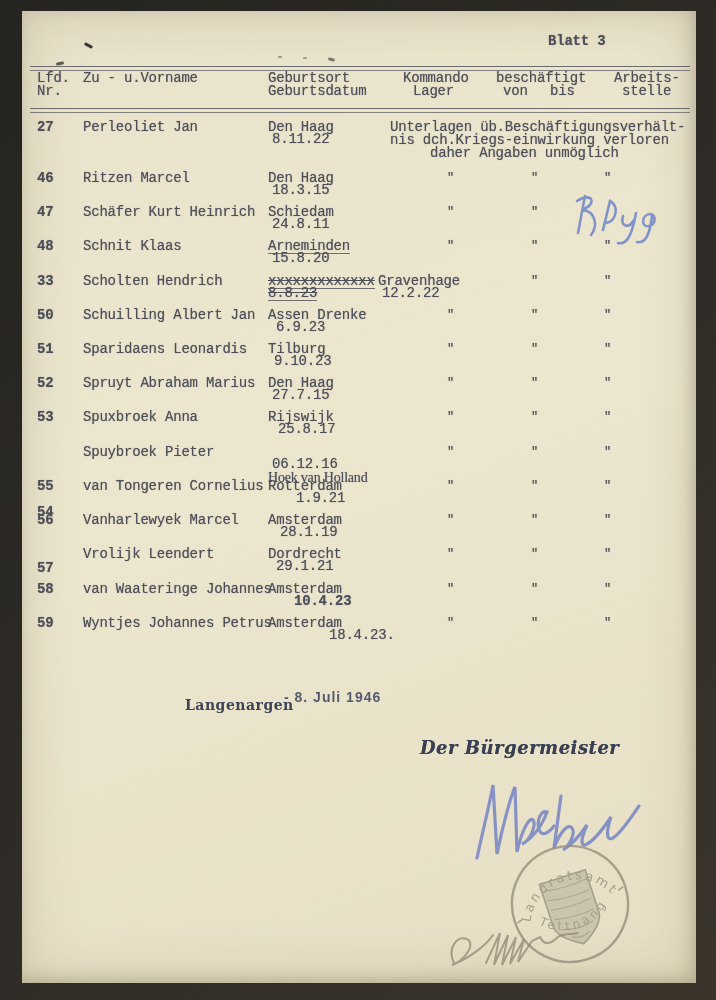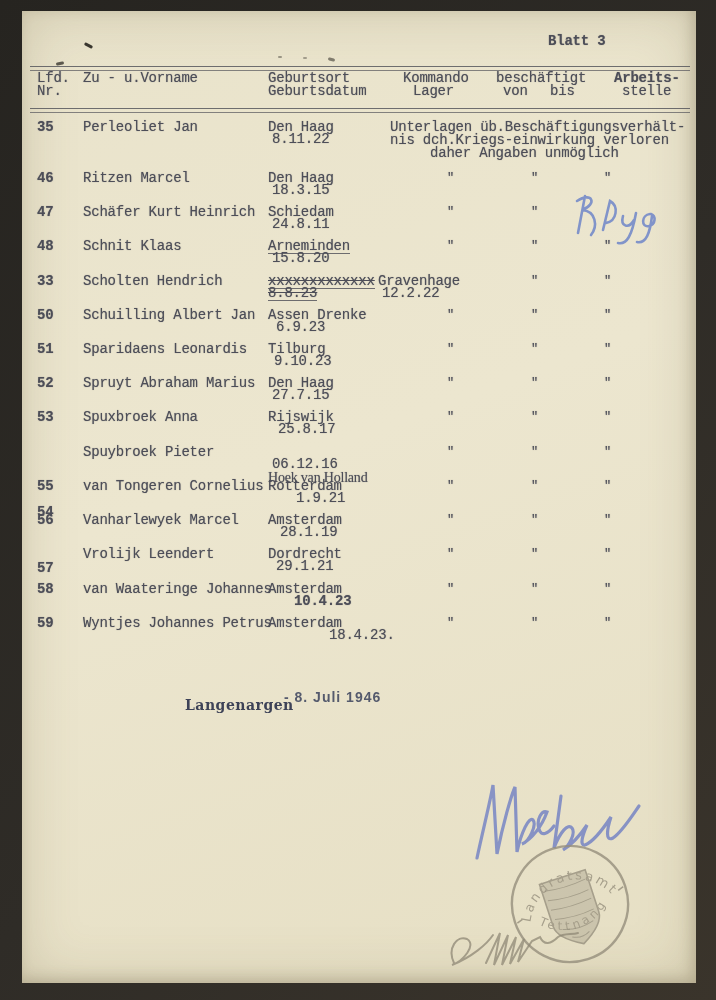--- a/index.html
+++ b/index.html
@@ -48,26 +48,26 @@
       <div class="tw" style="left:15px;top:61px;">Lfd.</div>
       <div class="tw" style="left:15px;top:74px;">Nr.</div>
       <div class="tw" style="left:61px;top:61px;">Zu - u.Vorname</div>
       <div class="tw" style="left:246px;top:61px;">Geburtsort</div>
       <div class="tw" style="left:246px;top:74px;">Geburtsdatum</div>
       <div class="tw" style="left:381px;top:61px;">Kommando</div>
       <div class="tw" style="left:391px;top:74px;">Lager</div>
       <div class="tw" style="left:474px;top:61px;">beschäftigt</div>
       <div class="tw" style="left:481px;top:74px;">von</div>
       <div class="tw" style="left:528px;top:74px;">bis</div>
-      <div class="tw" style="left:592px;top:61px;font-weight:bold;">Arbeits-</div>
+      <div class="tw" style="left:592px;top:61px;">Arbeits-</div>
       <div class="tw" style="left:600px;top:74px;">stelle</div>
     </div>
 
     <div>
-        <div class="tw hdr" style="left: 15px; top: 110px;">35</div>
+        <div class="tw hdr" style="left: 15px; top: 110px;">27</div>
         <div class="tw" style="left: 61px; top: 110px;">Perleoliet Jan</div>
         <div class="tw" style="left: 246px; top: 110px;">Den Haag</div>
         <div class="tw" style="left: 250px; top: 122px;">8.11.22</div>
         <div class="tw" style="left: 368px; top: 110px;">Unterlagen üb.Beschäftigungsverhält-</div>
         <div class="tw" style="left: 368px; top: 123px;">nis dch.Kriegs-einwirkung verloren</div>
         <div class="tw" style="left: 408px; top: 136px;">daher Angaben unmöglich</div>
         <div class="tw hdr" style="left: 15px; top: 161px;">46</div>
         <div class="tw" style="left: 61px; top: 161px;">Ritzen Marcel</div>
         <div class="tw" style="left: 246px; top: 161px;">Den Haag</div>
         <div class="tw" style="left: 250px; top: 173px;">18.3.15</div>
@@ -171,20 +171,21 @@
       <g stroke="#6f86c9" stroke-width="2.6" fill="none" stroke-linecap="round" opacity=".85">
         <path d="M8 44 L15 7 M7 12 C22 2 28 15 12 21 C26 22 28 37 21 46"></path>
         <path d="M33 41 L40 12 C49 17 47 32 36 34"></path>
         <path d="M53 27 C50 38 59 40 64 31 M66 24 C62 46 57 56 48 54"></path>
         <path d="M80 25 C71 26 71 39 79 37 C86 35 86 27 81 25 M82 27 C80 44 76 55 67 53"></path>
       </g>
     </svg>
 
     <div class="stampSerif" style="left:163px;top:686px;font-size:14px;">Langenargen</div>
     <div class="stampSans" style="left:262px;top:678px;font-size:14px;">- 8. Juli 1946</div>
+    <div class="fraktur" style="left:398px;top:726px;font-size:18px;">Der Bürgermeister</div>
 
     <svg style="left:440px;top:757px;" width="195" height="108" viewBox="0 0 195 108">
       <g stroke="#7a88c4" stroke-width="3.2" fill="none" stroke-linecap="round" opacity=".88">
         <path d="M15 90 C21 62 29 30 31 17 L35 86 C41 56 49 28 53 19 L55 84
                  C59 65 67 48 71 52 C75 57 67 74 60 76 C70 71 80 58 85 44
                  C80 42 74 51 77 61 C79 69 86 66 92 58"></path>
         <path d="M99 28 L92 80 C98 64 106 55 110 60 C114 65 107 78 101 82
                  C109 77 119 66 125 57 C121 66 117 78 123 77 C131 74 141 61 149 49
                  C145 61 143 74 151 70 C160 64 170 48 177 38"></path>
       </g>

